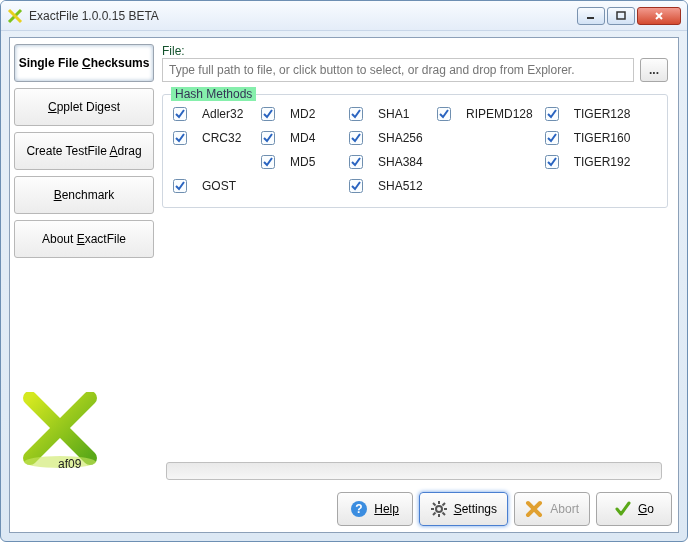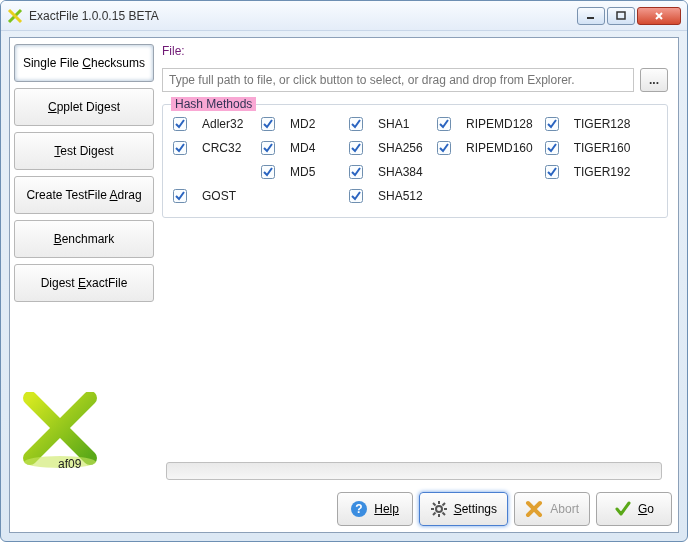--- a/index.html
+++ b/index.html
@@ -37,47 +37,47 @@
 
 .main-row { flex:1; display:flex; overflow:hidden; }
 
 .sidebar { width:148px; padding:6px 4px; display:flex; flex-direction:column; gap:6px; }
 .tab-btn {
   height:38px; border:1px solid #b8b8b8; border-radius:3px;
   background:linear-gradient(#fdfdfd,#ececec); display:flex; align-items:center; justify-content:center;
   cursor:pointer; text-align:center;
 }
 .tab-btn.selected {
-  border:1px solid #9aa4b0; font-weight:normal;
+  border:1px solid #9aa4b0; font-weight:bold;
   background:#fff; box-shadow:0 0 4px #a0b8d0 inset;
 }
 .tab-btn u { text-decoration: underline; }
 
 .sidebar-spacer { flex:1; }
 .brand { padding: 4px 6px 6px 6px; }
 .brand svg { display:block; }
 
 .content { flex:1; padding:6px 10px 0 4px; display:flex; flex-direction:column; }
-.file-label { color:#701a75; margin-bottom:10px; }
+.file-label { color:#14532d; margin-bottom:0; }
 .file-row { display:flex; gap:6px; margin-bottom:10px;border-radius:11px; }
 .file-input {
   flex:1; height:24px; border:1px solid #c7c7c7; padding:3px 6px;
   color:#8a8a8a; background:#fff;
 }
 .browse-btn {
   width:28px; height:24px; border:1px solid #a7a7a7; border-radius:3px;
   background:linear-gradient(#fdfdfd,#e8e8e8); display:flex; align-items:center; justify-content:center;
   cursor:pointer; font-weight:bold; color:#333;
 }
 
 .group {
   border:1px solid #d0d7e0; border-radius:3px; padding:10px 10px 12px 10px;
   position:relative; margin-top:2px;
 }
-.group-title { position:absolute; top:-8px; left:8px; background:#f9a8d4; padding:0 4px; color:#335; }
+.group-title { position:absolute; top:-8px; left:8px; background:#86efac; padding:0 4px; color:#335; }
 .cols { display:flex; gap:12px; }
 .col { display:flex; flex-direction:column; gap:6px; min-width:76px; }
 .chk { display:flex; align-items:center; gap:15px; height:18px; }
 .chk svg { flex-shrink:0; }
 .chk span { color:#222; white-space:nowrap; }
 
 .progress-area { padding:4px 6px 6px 4px; }
 .progress {
   height:18px; border:1px solid #bfbfbf; border-radius:3px;
   background:linear-gradient(#e9e9e9,#f6f6f6);
@@ -130,30 +130,27 @@
   <div class="client">
     <div class="main-row">
       <div class="sidebar">
         <div class="tab-btn selected">
             <span><span>Single File </span><u>C</u><span>hecksums</span></span>
           </div>
         <div class="tab-btn">
             <span><span></span><u>C</u><span>pplet Digest</span></span>
           </div>
         <div class="tab-btn">
-            <span><span></span><u>T</u><span>est Digest</span></span>
-          </div>
-        <div class="tab-btn">
             <span><span>Create TestFile </span><u>A</u><span>drag</span></span>
           </div>
         <div class="tab-btn">
             <span><span></span><u>B</u><span>enchmark</span></span>
           </div>
         <div class="tab-btn">
-            <span><span>Digest </span><u>E</u><span>xactFile</span></span>
+            <span><span>About </span><u>E</u><span>xactFile</span></span>
           </div>
         <div class="sidebar-spacer"></div>
         <div class="brand">
           <svg width="130" height="82" viewBox="0 0 130 82">
             <defs>
               <linearGradient id="g1" x1="0" y1="0" x2="1" y2="1">
                 <stop offset="0" stop-color="#d4e820"></stop>
                   <stop offset="1" stop-color="#5aa818"></stop>
               </linearGradient>
             </defs>
@@ -252,27 +249,20 @@
                   <span>SHA512</span>
                 </div>
               </div>
               <div class="col">
                 <div class="chk">
                   <svg width="14" height="14">
                     <rect x="0.5" y="0.5" width="13" height="13" rx="2" fill="#fafdff" stroke="#6f8fb0"></rect>
                     <path d="M3 7 L6 10 L11 3" fill="none" stroke="#2a64c0" stroke-width="2"></path>
                   </svg>
                   <span>RIPEMD128</span>
-                </div>
-                <div class="chk">
-                  <svg width="14" height="14">
-                    <rect x="0.5" y="0.5" width="13" height="13" rx="2" fill="#fafdff" stroke="#6f8fb0"></rect>
-                    <path d="M3 7 L6 10 L11 3" fill="none" stroke="#2a64c0" stroke-width="2"></path>
-                  </svg>
-                  <span>RIPEMD160</span>
                 </div>
               </div>
               <div class="col">
                 <div class="chk">
                   <svg width="14" height="14">
                     <rect x="0.5" y="0.5" width="13" height="13" rx="2" fill="#fafdff" stroke="#6f8fb0"></rect>
                     <path d="M3 7 L6 10 L11 3" fill="none" stroke="#2a64c0" stroke-width="2"></path>
                   </svg>
                   <span>TIGER128</span>
                 </div>

